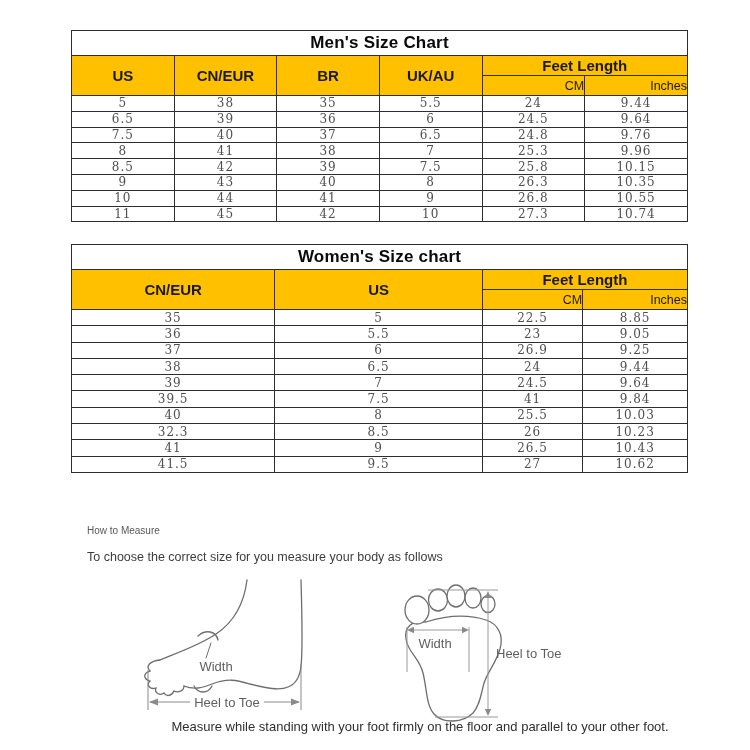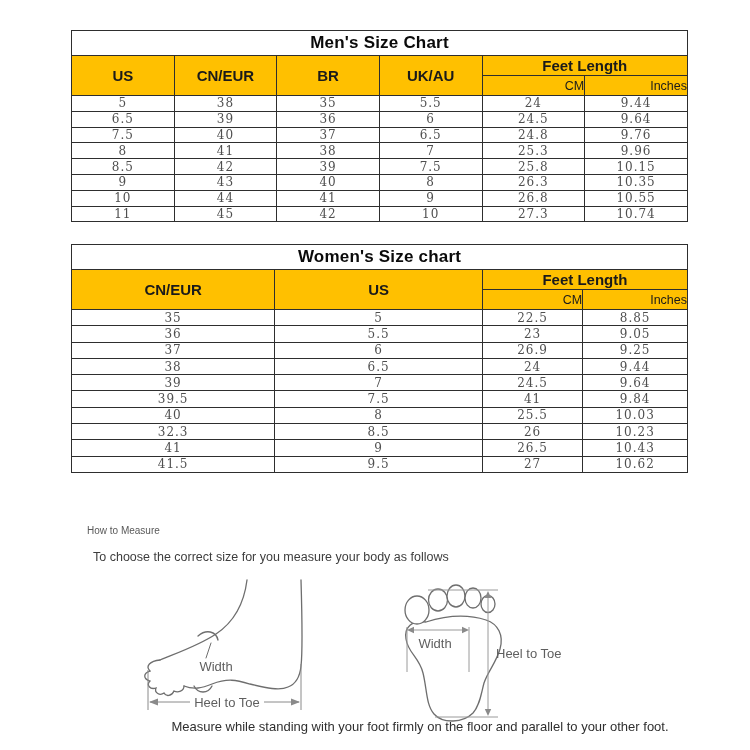--- a/index.html
+++ b/index.html
@@ -13,21 +13,21 @@
   .size-table thead tr.sub-hdr th { font-size:12.5px; font-weight:normal;text-align:right; }
   .size-table tbody td { font-family:"DejaVu Serif","Liberation Serif",serif; font-size:12px; color:#4f4f4f; height:16px; letter-spacing:1px; }
   #men-table { left:71px; top:16px; width:617px; }
   #men-table tbody td { height:15.8px; }
   #women-table { left:71px; top:230px; width:617px;border-radius:32px; }
   #women-table tbody td { height:16.3px; }
 
   .notes { position:absolute; left:71px; top:473px; font-family:"Liberation Mono",monospace; font-weight:bold; font-size:14px; color:#111; line-height:17px; white-space:nowrap; }
 
   .htm-heading { position:absolute; left:87px; top:511px; font-size:10px; color:#595959; }
-  .htm-subtitle { position:absolute; left:87px; top:536px; font-size:12.5px; color:#3d3d3d;margin-left:6px; }
+  .htm-subtitle { position:absolute; left:87px; top:536px; font-size:12.5px; color:#3d3d3d; }
 
   svg text { font-family:"Liberation Sans",sans-serif; font-size:13px; fill:#5f5f5f; }
   .diagram { position:absolute; }
   #side-view-svg { left:138px; top:560px; }
   #top-view-svg { left:393px; top:563px; }
 
   .measure-caption { position:absolute; left:90px; top:705px; width:660px; text-align:center; font-size:13px; color:#2f2f2f; }
 </style>
 </head>
 <body>

